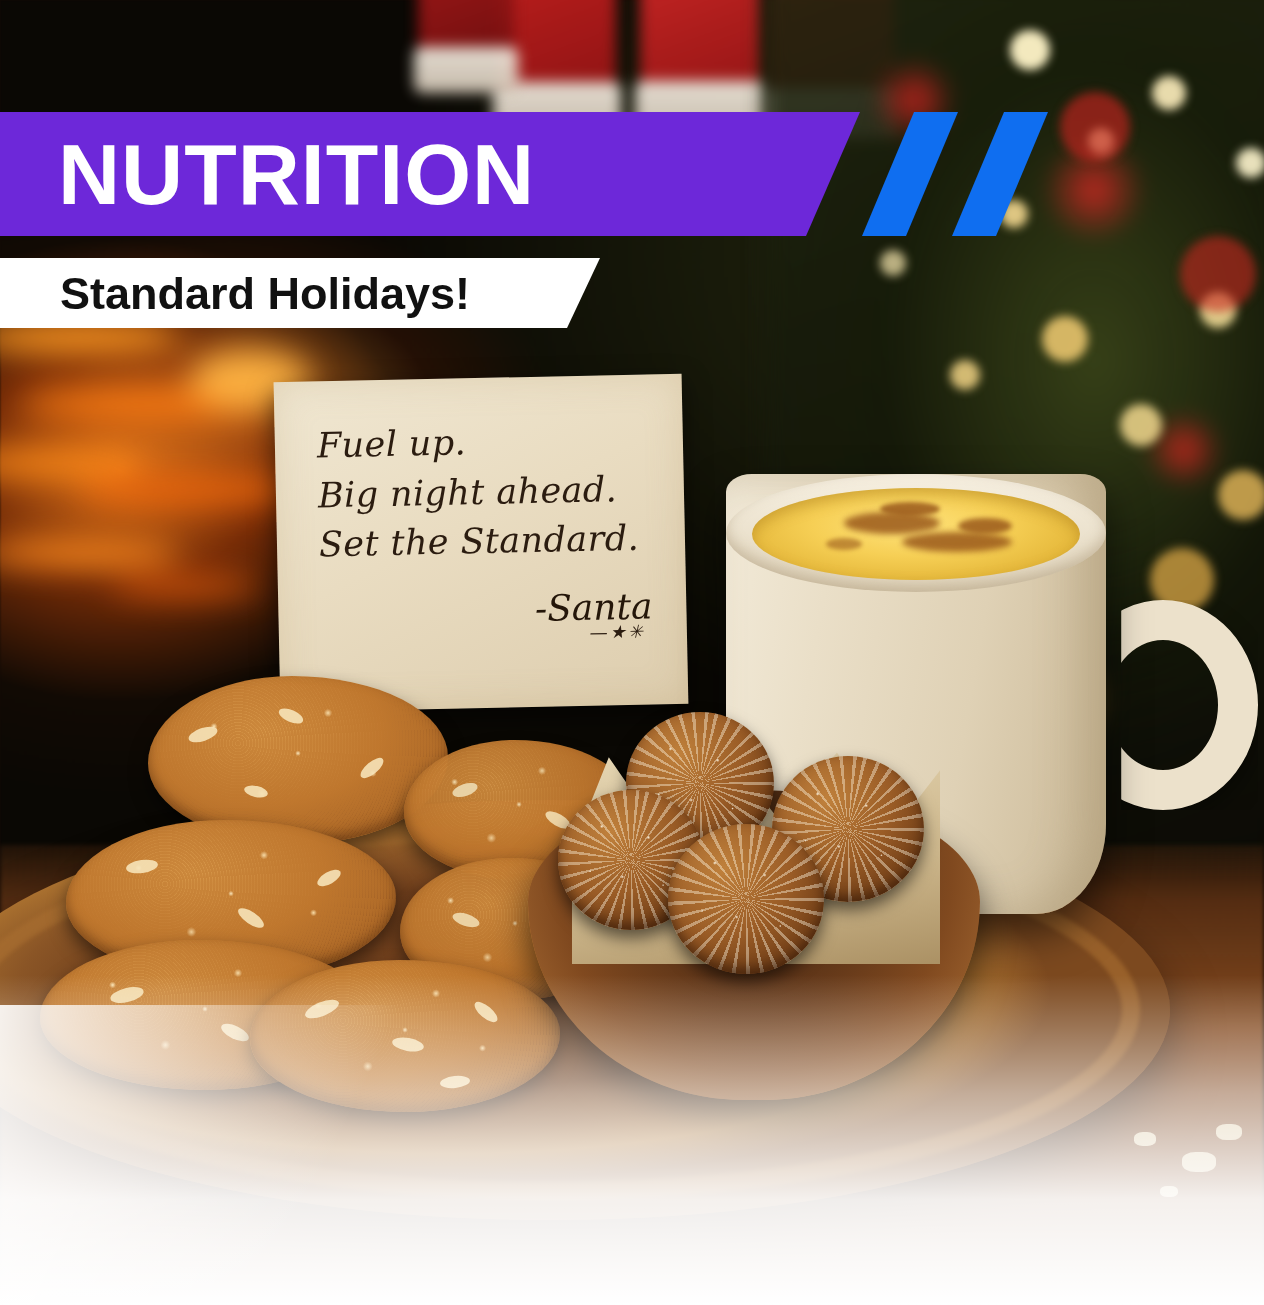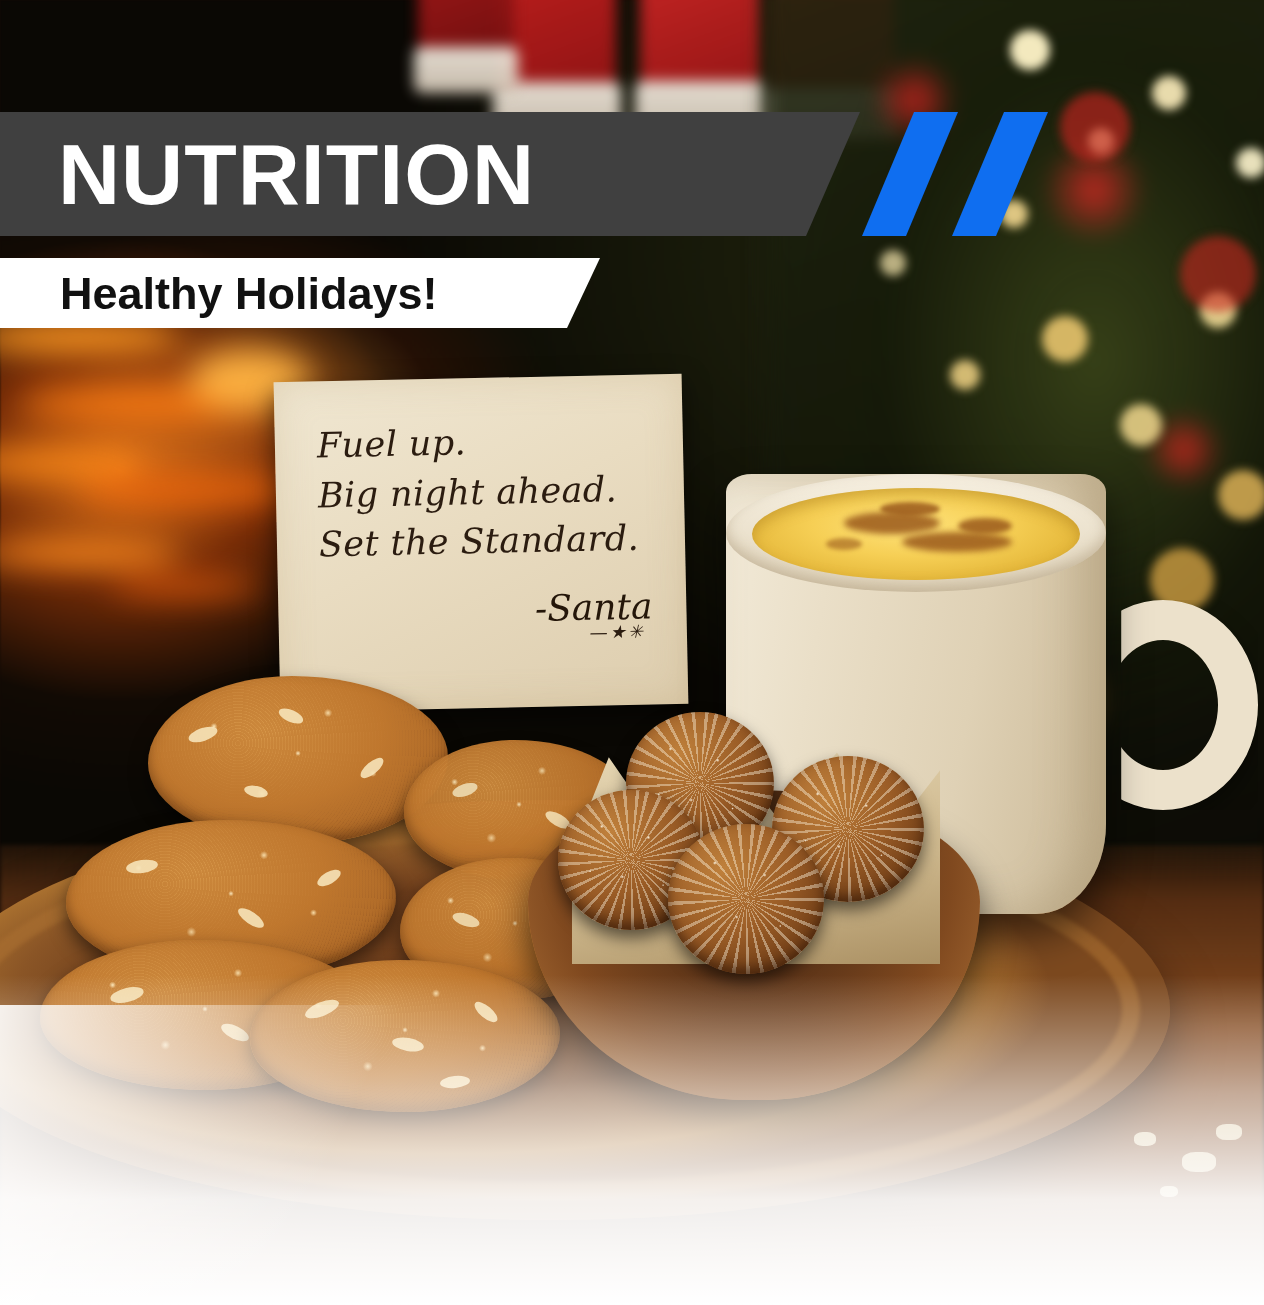--- a/index.html
+++ b/index.html
@@ -172,21 +172,21 @@
   }
   .left-fade{
     position:absolute;left:0;bottom:0;width:420px;height:300px;
     background:linear-gradient(115deg, rgba(255,255,255,.9) 0%, rgba(255,255,255,.35) 42%, rgba(255,255,255,0) 72%);
   }
   .crumbs{position:absolute;border-radius:40%;background:#e8d9b4;opacity:.9;filter:blur(.4px);}
 
   
   .banner-blue{
     position:absolute;left:0;top:112px;width:860px;height:124px;
-    background:#404040;
+    background:#6d28d9;
     clip-path:polygon(0 0, 860px 0, 806px 124px, 0 124px);
     display:flex;align-items:center;
   }
   .banner-title{
     color:#ffffff;
     font-size:86px;font-weight:700;letter-spacing:1px;
     margin-left:58px;line-height:1;
     font-family:"Liberation Sans",sans-serif;
     white-space:nowrap;
   }
@@ -332,16 +332,16 @@
   </div>
 
   <div class="stripe stripe-1"></div>
   <div class="stripe stripe-2"></div>
 
   <div class="banner-blue">
     <div class="banner-title">NUTRITION</div>
   </div>
 
   <div class="banner-white">
-    <div class="banner-sub">Healthy Holidays!</div>
+    <div class="banner-sub">Standard Holidays!</div>
   </div>
 
 </div>
 
 </body></html>

